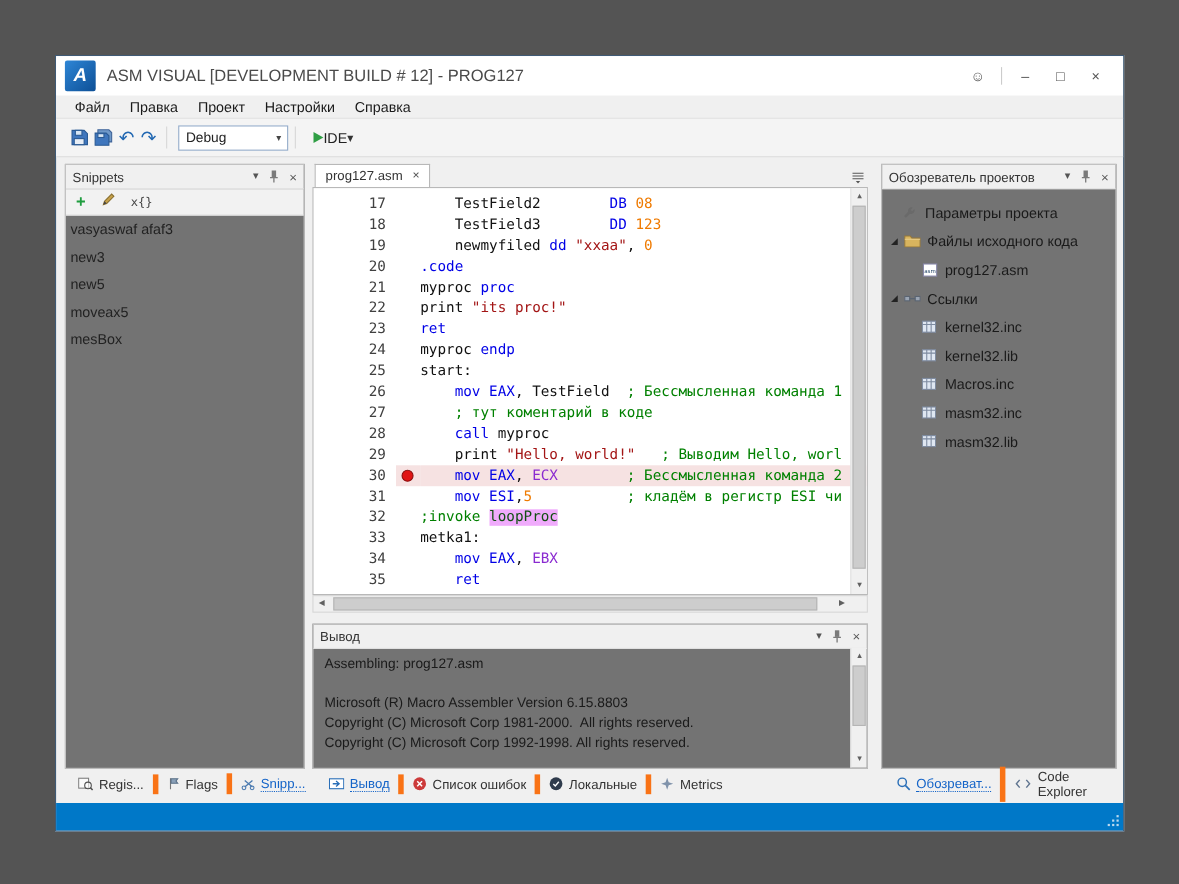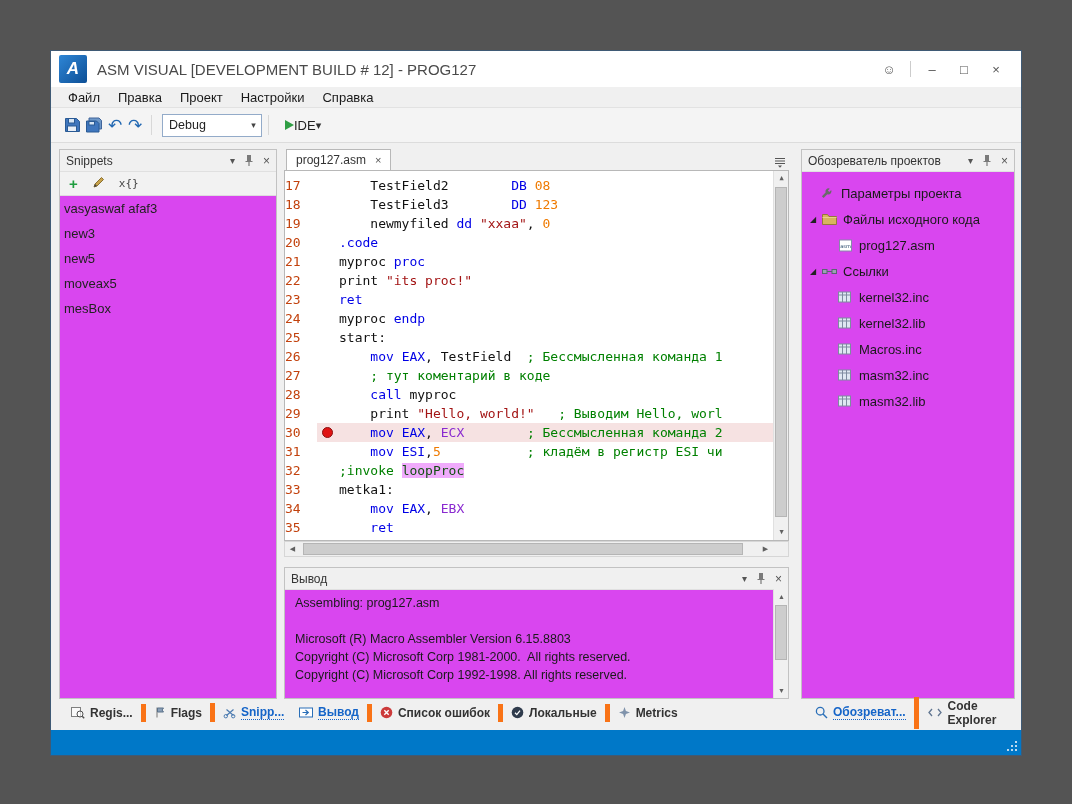--- a/index.html
+++ b/index.html
@@ -25,42 +25,42 @@
   .tb-ico{width:22px;text-align:center;display:inline-flex;justify-content:center;align-items:center;}
   .tb-arrow{color:#2268b2;font-size:17px;width:20px;text-align:center;line-height:17px;}
   .tb-sep{width:1px;height:20px;background:#d8d8d8;margin:0 6px;}
   .combo{width:92px;height:21px;background:#fff;border:1px solid #93abc9;display:flex;align-items:center;
          font-size:12.5px;color:#222;padding-left:6px;margin-left:4px;}
   .combo .arrow{margin-left:auto;width:15px;text-align:center;color:#444;font-size:9px;}
   .run-group{display:flex;align-items:center;margin-left:10px;font-size:13px;color:#222;}
   .play{width:0;height:0;border-left:9px solid #2f9e44;border-top:5px solid transparent;border-bottom:5px solid transparent;}
   .run-chev{font-size:11px;color:#333;}
   
-  .panel{position:absolute;background:#d946ef;border:1px solid #c2c2c2;box-sizing:border-box;}
+  .panel{position:absolute;background:#737373;border:1px solid #c2c2c2;box-sizing:border-box;}
   .panel-header{height:21px;display:flex;align-items:center;font-size:12px;color:#333;
                 padding:0 6px;background:#f0f0f0;border-bottom:1px solid #e0e0e0;}
   .ph-title{flex:1;white-space:nowrap;overflow:hidden;}
   .ph-ico{color:#555;font-size:10px;margin-left:9px;display:inline-flex;align-items:center;}
   
   .snippets{left:8px;top:98px;width:218px;height:550px;}
   .snip-toolbar{height:23px;background:#f2f2f2;border-bottom:1px solid #ddd;display:flex;align-items:center;gap:14px;padding-left:9px;}
   .snip-add{color:#1f9d3f;font-weight:bold;font-size:15px;}
   .snip-del{font-size:11px;color:#444;font-family:"DejaVu Sans Mono",monospace;}
   .snip-item{height:25px;line-height:25px;padding-left:4px;font-size:13px;color:#222;}
   
   .tabstrip{position:absolute;left:233px;top:98px;width:505px;height:21px;}
   .tab{position:absolute;left:2px;top:0;height:21px;background:#fff;border:1px solid #b8b8b8;border-bottom:none;
        display:flex;align-items:center;padding:0 9px;font-size:12px;color:#333;gap:9px;box-sizing:border-box;}
   .tab-close{font-size:11px;color:#555;}
   .tablist-icon{position:absolute;right:3px;top:5px;}
   
   .editor{position:absolute;left:233px;top:119px;width:505px;height:371px;background:#fff;border:1px solid #b8b8b8;
           box-sizing:border-box;overflow:hidden;font-family:"DejaVu Sans Mono",monospace;font-size:13px;padding-top:5px;}
   .code-row{display:flex;height:19px;line-height:19px;}
-  .gutter{width:30px;text-align:left;color:#c2410c;flex:none;padding-right:2px;}
+  .gutter{width:30px;text-align:center;color:#404040;flex:none;padding-right:2px;margin-left:43px;}
   .bp-slot{width:22px;flex:none;position:relative;}
   .bp-dot{position:absolute;left:5px;top:4px;width:11px;height:11px;border-radius:50%;background:#e01414;border:1px solid #8c0f0f;box-sizing:border-box;}
   .code-text{flex:1;white-space:pre;}
   .bp-line .code-text,.bp-line .bp-slot{background:#f6e2e2;}
   .tk-p{color:#111;} .tk-k{color:#0000e6;} .tk-n{color:#ef7a00;} .tk-s{color:#a31515;}
   .tk-c{color:#008000;} .tk-r{color:#8a2ad0;} .tk-h{color:#114f11;background:#f0abfc;}
   
   .vscroll{position:absolute;top:0;right:0;width:15px;bottom:0;background:#f0f0f0;border-left:1px solid #e0e0e0;box-sizing:border-box;}
   .sb-btn{position:absolute;left:0;width:15px;height:15px;font-size:7px;color:#606060;text-align:center;line-height:15px;}
   .sb-up{top:0;} .sb-down{bottom:0;}
@@ -78,21 +78,21 @@
   .explorer{left:750px;top:98px;width:214px;height:550px;}
   .tree{padding-top:8px;}
   .tree-row{height:26px;display:flex;align-items:center;font-size:13px;color:#1a1a1a;}
   .tree-row.ind0{padding-left:8px;} .tree-row.ind1{padding-left:18px;} .tree-row.ind2{padding-left:36px;}
   .tree-exp{width:12px;font-size:8px;color:#222;flex:none;}
   .tree-ico{width:17px;flex:none;display:inline-flex;align-items:center;}
   .tree-label{margin-left:4px;white-space:nowrap;}
   
   .btabs{position:absolute;top:651px;height:21px;display:flex;font-size:12px;color:#333;align-items:center;}
   .btabs-left{left:12px;} .btabs-center{left:240px;} .btabs-right{left:756px;}
-  .btab{display:flex;gap:5px;padding:2px 8px;font-weight:bold;}
+  .btab{display:flex;gap:5px;padding:2px 8px;}
   .btab + .btab{border-left:5px solid #f97316;}
   .btab.active .btab-label{color:#1464c8;border-bottom:1px dotted #1464c8;}
   .btab-ico{display:inline-flex;align-items:center;}
   
   .statusbar{position:absolute;left:0;bottom:0;right:0;height:25px;background:#0078c8;}
   .grip{position:absolute;right:4px;bottom:4px;width:2px;height:2px;background:#bcd9ef;
         box-shadow:-4px 0 #bcd9ef,-8px 0 #bcd9ef,0 -4px #bcd9ef,-4px -4px #bcd9ef,0 -8px #bcd9ef;}
 </style>
 </head>
 <body>

